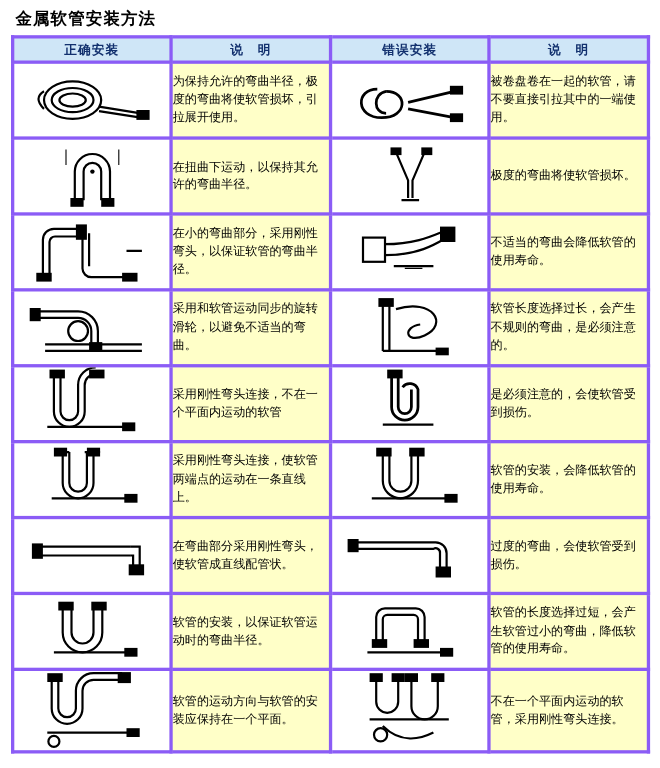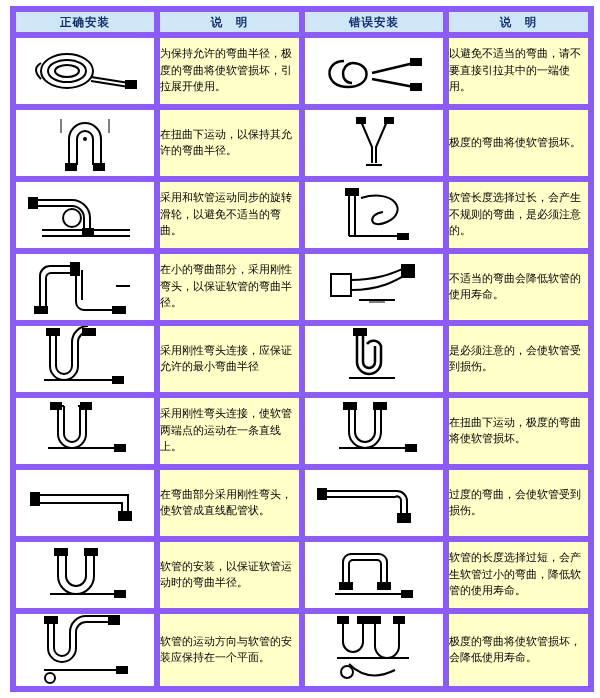--- a/index.html
+++ b/index.html
@@ -27,21 +27,21 @@
     letter-spacing: 1px;
     padding: 2px 0 5px 4px;
     color: #000;
   }
   table.hose {
     border-collapse: collapse;
     width: 578px;
     table-layout: fixed;
   }
   table.hose td, table.hose th {
-    border: 6px solid #8b5cf6;
+    border: 3px solid #8b5cf6;
     padding: 0;
     vertical-align: middle;
   }
   th.hdr {
     background: #cfe6f7;
     color: #12306e;
     font-weight: bold;
     font-size: 11.5px;
     height: 20px;
     text-align: center;
@@ -68,20 +68,21 @@
     justify-content: center;
     height: 100%;
   }
   svg { display: block; }
 </style>
 </head>
 <body>
 
 <div class="page">
 
+  <div class="title">金属软管安装方法</div>
 
   <table class="hose">
     <colgroup>
       <col class="col-img">
         <col class="col-txt">
         <col class="col-img">
         <col class="col-txt">
     </colgroup>
     <thead>
       <tr>
@@ -117,21 +118,21 @@
                 <path d="M30 18 C10 18 10 44 34 44 C58 44 58 20 38 20"></path>
                 <path d="M38 20 C26 22 26 40 38 40"></path>
                 <path d="M58 30 L100 20"></path>
                 <path d="M58 36 L100 44"></path>
               </g>
               <rect x="96" y="15" width="12" height="8" fill="#000"></rect>
               <rect x="96" y="40" width="12" height="8" fill="#000"></rect>
             </svg>
           </div>
         </td>
-        <td class="txtcell">以避免不适当的弯曲，请不要直接引拉其中的一端使用。</td>
+        <td class="txtcell">被卷盘卷在一起的软管，请不要直接引拉其中的一端使用。</td>
       </tr>
 
       <tr>
         <td class="imgcell">
           <div class="figwrap">
             <svg width="120" height="60" viewBox="0 0 120 60">
               <g fill="none" stroke="#000" stroke-width="2">
                 <path d="M44 52 L44 26 A16 16 0 0 1 76 26 L76 52"></path>
                 <path d="M52 52 L52 26 A8 8 0 0 1 68 26 L68 52"></path>
                 <rect x="40" y="50" width="12" height="8" fill="#000" stroke="none"></rect>
@@ -157,20 +158,55 @@
           </div>
         </td>
         <td class="txtcell">极度的弯曲将使软管损坏。</td>
       </tr>
 
       <tr>
         <td class="imgcell">
           <div class="figwrap">
             <svg width="130" height="62" viewBox="0 0 130 62">
               <g fill="none" stroke="#000" stroke-width="2">
+                <path d="M20 52 L20 20 A10 10 0 0 1 30 10 L52 10"></path>
+                <path d="M26 52 L26 22 A5 5 0 0 1 31 17 L52 17"></path>
+                <path d="M56 10 L56 46 A8 8 0 0 0 64 54 L96 54"></path>
+                <path d="M62 14 L62 44"></path>
+                <path d="M96 30 L110 30"></path>
+              </g>
+              <rect x="14" y="50" width="14" height="8" fill="#000"></rect>
+              <rect x="50" y="6" width="10" height="14" fill="#000"></rect>
+              <rect x="92" y="50" width="14" height="8" fill="#000"></rect>
+            </svg>
+          </div>
+        </td>
+        <td class="txtcell">在小的弯曲部分，采用刚性弯头，以保证软管的弯曲半径。</td>
+        <td class="imgcell">
+          <div class="figwrap">
+            <svg width="130" height="62" viewBox="0 0 130 62">
+              <g fill="none" stroke="#000" stroke-width="2">
+                <rect x="22" y="18" width="20" height="22"></rect>
+                <path d="M42 24 C70 24 86 16 96 12"></path>
+                <path d="M42 34 C72 34 88 24 98 18"></path>
+                <path d="M50 44 L86 44"></path>
+              </g>
+              <rect x="92" y="8" width="14" height="14" fill="#000"></rect>
+              <path d="M60 46 L76 46" stroke="#000" stroke-width="1"></path>
+            </svg>
+          </div>
+        </td>
+        <td class="txtcell">不适当的弯曲会降低软管的使用寿命。</td>
+      </tr>
+
+      <tr>
+        <td class="imgcell">
+          <div class="figwrap">
+            <svg width="130" height="62" viewBox="0 0 130 62">
+              <g fill="none" stroke="#000" stroke-width="2">
                 <path d="M14 16 L52 16 A18 18 0 0 1 70 34 L70 46"></path>
                 <path d="M14 22 L52 22 A12 12 0 0 1 64 34 L64 46"></path>
                 <circle cx="52" cy="34" r="9"></circle>
                 <path d="M22 46 L110 46"></path>
                 <path d="M22 52 L110 52"></path>
               </g>
               <rect x="8" y="13" width="10" height="12" fill="#000"></rect>
               <rect x="62" y="44" width="12" height="8" fill="#000"></rect>
             </svg>
           </div>
@@ -189,68 +225,33 @@
               <rect x="88" y="49" width="12" height="7" fill="#000"></rect>
             </svg>
           </div>
         </td>
         <td class="txtcell">软管长度选择过长，会产生不规则的弯曲，是必须注意的。</td>
       </tr>
 
       <tr>
         <td class="imgcell">
           <div class="figwrap">
-            <svg width="130" height="62" viewBox="0 0 130 62">
-              <g fill="none" stroke="#000" stroke-width="2">
-                <path d="M20 52 L20 20 A10 10 0 0 1 30 10 L52 10"></path>
-                <path d="M26 52 L26 22 A5 5 0 0 1 31 17 L52 17"></path>
-                <path d="M56 10 L56 46 A8 8 0 0 0 64 54 L96 54"></path>
-                <path d="M62 14 L62 44"></path>
-                <path d="M96 30 L110 30"></path>
-              </g>
-              <rect x="14" y="50" width="14" height="8" fill="#000"></rect>
-              <rect x="50" y="6" width="10" height="14" fill="#000"></rect>
-              <rect x="92" y="50" width="14" height="8" fill="#000"></rect>
-            </svg>
-          </div>
-        </td>
-        <td class="txtcell">在小的弯曲部分，采用刚性弯头，以保证软管的弯曲半径。</td>
-        <td class="imgcell">
-          <div class="figwrap">
-            <svg width="130" height="62" viewBox="0 0 130 62">
-              <g fill="none" stroke="#000" stroke-width="2">
-                <rect x="22" y="18" width="20" height="22"></rect>
-                <path d="M42 24 C70 24 86 16 96 12"></path>
-                <path d="M42 34 C72 34 88 24 98 18"></path>
-                <path d="M50 44 L86 44"></path>
-              </g>
-              <rect x="92" y="8" width="14" height="14" fill="#000"></rect>
-              <path d="M60 46 L76 46" stroke="#000" stroke-width="1"></path>
-            </svg>
-          </div>
-        </td>
-        <td class="txtcell">不适当的弯曲会降低软管的使用寿命。</td>
-      </tr>
-
-      <tr>
-        <td class="imgcell">
-          <div class="figwrap">
             <svg width="130" height="66" viewBox="0 0 130 66">
               <g fill="none" stroke="#000" stroke-width="2">
                 <path d="M30 6 L30 40 A14 14 0 0 0 58 40 L58 16 A10 10 0 0 1 68 6"></path>
                 <path d="M36 6 L36 40 A8 8 0 0 0 52 40 L52 16 A16 16 0 0 1 68 0"></path>
                 <path d="M24 54 L100 54"></path>
               </g>
               <rect x="26" y="2" width="14" height="8" fill="#000"></rect>
               <rect x="62" y="2" width="14" height="8" fill="#000"></rect>
               <rect x="92" y="50" width="12" height="8" fill="#000"></rect>
             </svg>
           </div>
         </td>
-        <td class="txtcell">采用刚性弯头连接，应保证允许的最小弯曲半径</td>
+        <td class="txtcell">采用刚性弯头连接，不在一个平面内运动的软管</td>
         <td class="imgcell">
           <div class="figwrap">
             <svg width="130" height="66" viewBox="0 0 130 66">
               <g fill="none" stroke="#000" stroke-width="2.5">
                 <path d="M48 6 L48 36 A12 12 0 0 0 72 36 L72 20 A8 8 0 0 0 58 18"></path>
                 <path d="M54 6 L54 36 A6 6 0 0 0 66 36 L66 20"></path>
               </g>
               <rect x="44" y="2" width="14" height="8" fill="#000"></rect>
               <path d="M40 52 L86 52" stroke="#000" stroke-width="2"></path>
             </svg>
@@ -283,21 +284,21 @@
                 <path d="M40 6 L40 32 A16 16 0 0 0 72 32 L72 6"></path>
                 <path d="M46 6 L46 32 A10 10 0 0 0 66 32 L66 6"></path>
               </g>
               <rect x="34" y="2" width="14" height="8" fill="#000"></rect>
               <rect x="64" y="2" width="14" height="8" fill="#000"></rect>
               <path d="M30 48 L104 48" stroke="#000" stroke-width="2" fill="none"></path>
               <rect x="96" y="44" width="12" height="8" fill="#000"></rect>
             </svg>
           </div>
         </td>
-        <td class="txtcell">在扭曲下运动，极度的弯曲将使软管损坏。</td>
+        <td class="txtcell">软管的安装，会降低软管的使用寿命。</td>
       </tr>
 
       <tr>
         <td class="imgcell">
           <div class="figwrap">
             <svg width="130" height="52" viewBox="0 0 130 52">
               <g fill="none" stroke="#000" stroke-width="2">
                 <path d="M16 18 L100 18"></path>
                 <path d="M16 26 L100 26"></path>
                 <path d="M100 18 L108 18 L108 38"></path>
@@ -384,18 +385,18 @@
                 <path d="M40 50 C56 66 74 62 86 56"></path>
                 <circle cx="38" cy="58" r="6"></circle>
               </g>
               <rect x="28" y="2" width="12" height="8" fill="#000"></rect>
               <rect x="48" y="2" width="12" height="8" fill="#000"></rect>
               <rect x="60" y="2" width="12" height="8" fill="#000"></rect>
               <rect x="84" y="2" width="12" height="8" fill="#000"></rect>
             </svg>
           </div>
         </td>
-        <td class="txtcell">极度的弯曲将使软管损坏，会降低使用寿命。</td>
+        <td class="txtcell">不在一个平面内运动的软管，采用刚性弯头连接。</td>
       </tr>
 
     </tbody>
   </table>
 </div>
 
 </body></html>

